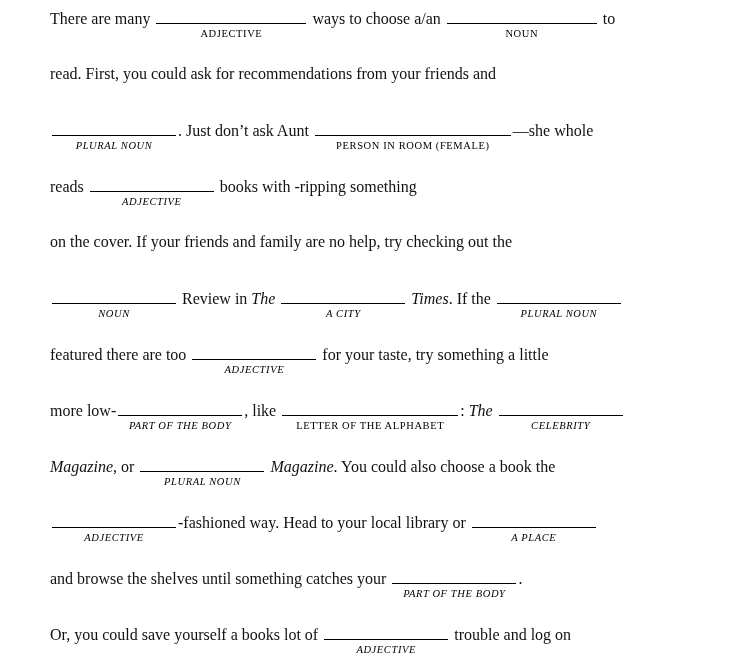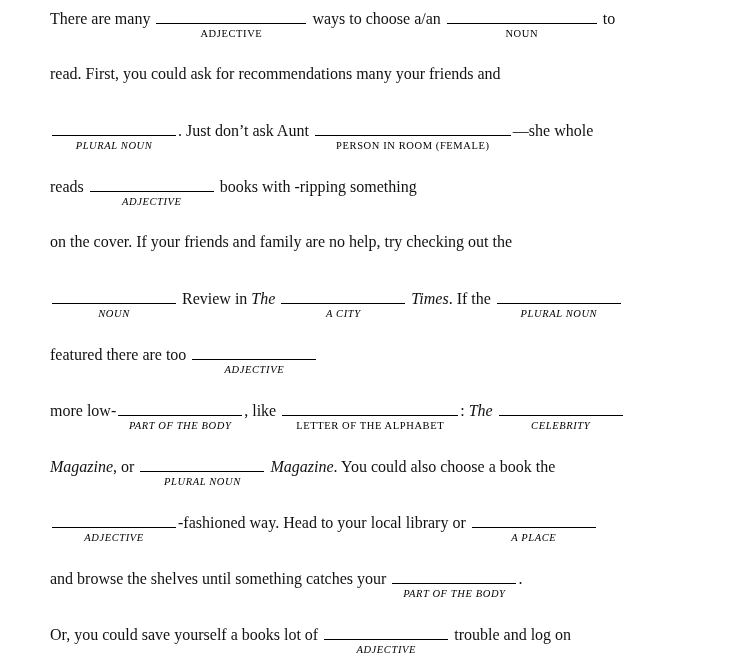--- a/index.html
+++ b/index.html
@@ -69,36 +69,36 @@
 </style>
 </head>
 <body>
 
 <div id="sheet">
   <div id="lines">
       <div class="line">
         <div class="row"><span class="txt">There are many </span><span class="blank w-xl"><span class="cap">ADJECTIVE</span></span><span class="txt"> ways to choose a/an </span><span class="blank w-xl"><span class="cap">NOUN</span></span><span class="txt"> to</span></div>
       </div>
       <div class="line">
-        <div class="row"><span class="txt">read. First, you could ask for recommendations many your friends and</span></div>
+        <div class="row"><span class="txt">read. First, you could ask for recommendations from your friends and</span></div>
       </div>
       <div class="line">
         <div class="row"><span class="blank w-lg"><span class="cap">PLURAL NOUN</span></span><span class="txt">. Just don’t ask Aunt </span><span class="blank w-hu"><span class="cap">PERSON IN ROOM (FEMALE)</span></span><span class="txt">—she whole</span></div>
       </div>
       <div class="line">
         <div class="row"><span class="txt">reads </span><span class="blank w-lg"><span class="cap">ADJECTIVE</span></span><span class="txt"> books with </span><span class="txt">-ripping something</span></div>
       </div>
       <div class="line">
         <div class="row"><span class="txt">on the cover. If your friends and family are no help, try checking out the</span></div>
       </div>
       <div class="line">
         <div class="row"><span class="blank w-lg"><span class="cap">NOUN</span></span><span class="txt"> Review in </span><span class="txt ital">The</span><span class="txt"> </span><span class="blank w-lg"><span class="cap">A CITY</span></span><span class="txt"> </span><span class="txt ital">Times</span><span class="txt">. If the </span><span class="blank w-lg"><span class="cap">PLURAL NOUN</span></span></div>
       </div>
       <div class="line">
-        <div class="row"><span class="txt">featured there are too </span><span class="blank w-lg"><span class="cap">ADJECTIVE</span></span></div>
+        <div class="row"><span class="txt">featured there are too </span><span class="blank w-lg"><span class="cap">ADJECTIVE</span></span><span class="txt"> for your taste, try something a little</span></div>
       </div>
       <div class="line">
         <div class="row"><span class="txt">more low-</span><span class="blank w-lg"><span class="cap">PART OF THE BODY</span></span><span class="txt">, like </span><span class="blank w-xxl"><span class="cap">LETTER OF THE ALPHABET</span></span><span class="txt">: </span><span class="txt ital">The</span><span class="txt"> </span><span class="blank w-lg"><span class="cap">CELEBRITY</span></span></div>
       </div>
       <div class="line">
         <div class="row"><span class="txt ital">Magazine</span><span class="txt">, or </span><span class="blank w-lg"><span class="cap">PLURAL NOUN</span></span><span class="txt"> </span><span class="txt ital">Magazine</span><span class="txt">. You could also choose a book the</span></div>
       </div>
       <div class="line">
         <div class="row"><span class="blank w-lg"><span class="cap">ADJECTIVE</span></span><span class="txt">-fashioned way. Head to your local library or </span><span class="blank w-lg"><span class="cap">A PLACE</span></span></div>
       </div>

